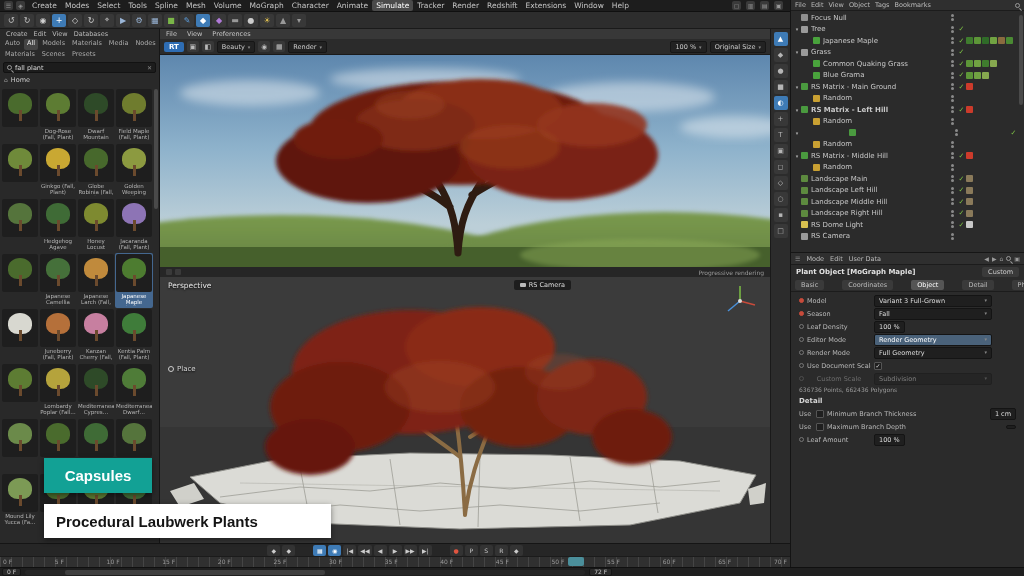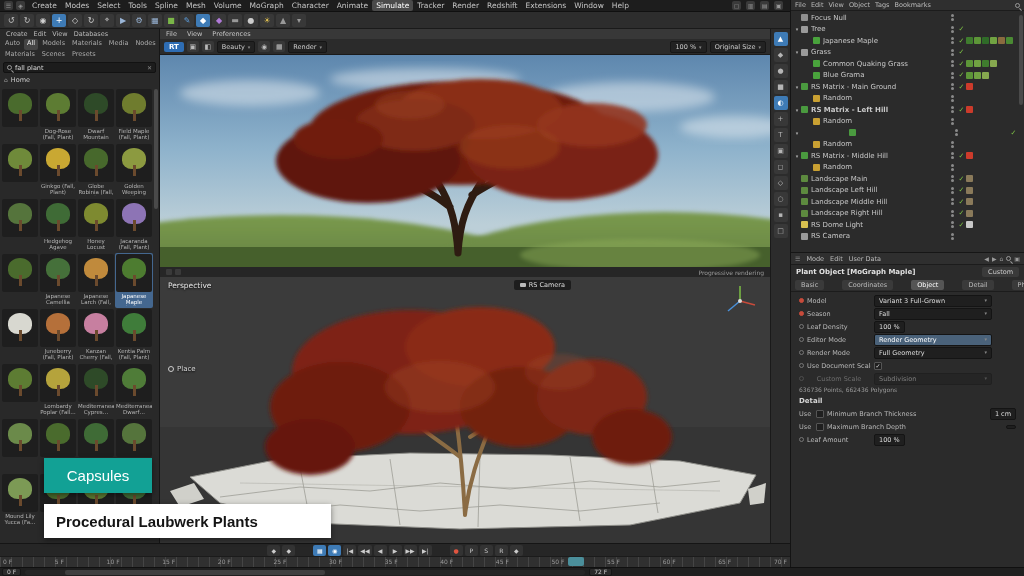--- a/index.html
+++ b/index.html
@@ -130,21 +130,21 @@
   .ruler{left:0;top:556px;width:790px;height:11px;background:#303030;border-top:1px solid #1b1b1b;background-image:repeating-linear-gradient(90deg,#454545 0 1px,transparent 1px 11px);}
   .ruler-labels{display:flex;justify-content:space-between;padding:0 3px;font-size:6px;color:#9a9a9a;line-height:10px;}
   .ruler-labels span{white-space:nowrap;}
   .playhead{position:absolute;left:568px;top:557px;width:16px;height:9px;background:#4b8f9b;border-radius:2px;}
   .statusbar{left:0;top:567px;width:1024px;height:9px;background:#1f1f1f;display:flex;align-items:center;gap:4px;padding:0 2px;border-top:1px solid #101010;}
   .sb-field{background:#2b2b2b;border:1px solid #161616;border-radius:2px;font-size:6px;color:#ccc;padding:0 4px;line-height:6px;flex:none;}
   .sb-track{width:560px;height:5px;background:#262626;border-radius:2px;position:relative;flex:none;}
   .sb-thumb{position:absolute;left:40px;width:260px;height:5px;background:#3f3f3f;border-radius:2px;}
 
   
-  .badge-cat{left:44px;top:458px;width:108px;height:35px;background:#12a195;color:#fff;font-weight:normal;font-size:15px;display:flex;align-items:center;justify-content:center;box-shadow:0 2px 6px rgba(0,0,0,.45);font-family:"Liberation Sans",sans-serif;}
+  .badge-cat{left:44px;top:458px;width:108px;height:35px;background:#12a195;color:#fff;font-weight:bold;font-size:15px;display:flex;align-items:center;justify-content:center;box-shadow:0 2px 6px rgba(0,0,0,.45);font-family:"Liberation Sans",sans-serif;}
   .badge-title{left:44px;top:504px;width:287px;height:34px;background:#fff;color:#141414;font-weight:bold;font-size:15px;display:flex;align-items:center;padding-left:12px;box-shadow:0 2px 6px rgba(0,0,0,.45);font-family:"Liberation Sans",sans-serif;}
 </style>
 </head>
 <body>
 
 <div class="abs menubar">
   <span class="mb-icon">☰</span>
   <span class="mb-icon">◈</span>
   <span class="menus">
 

